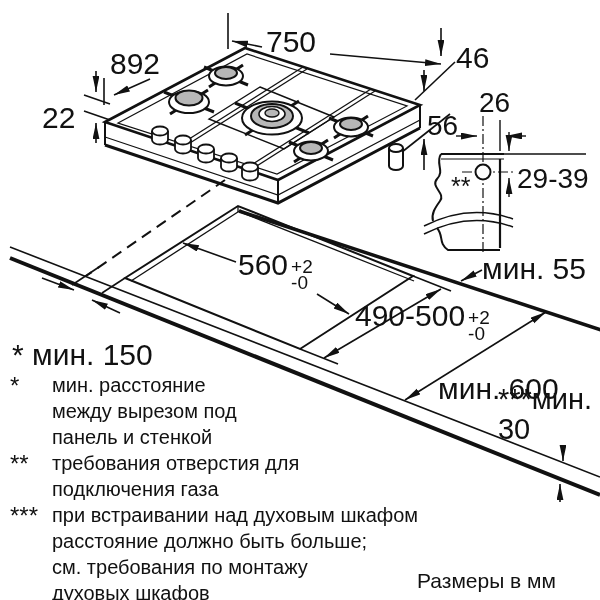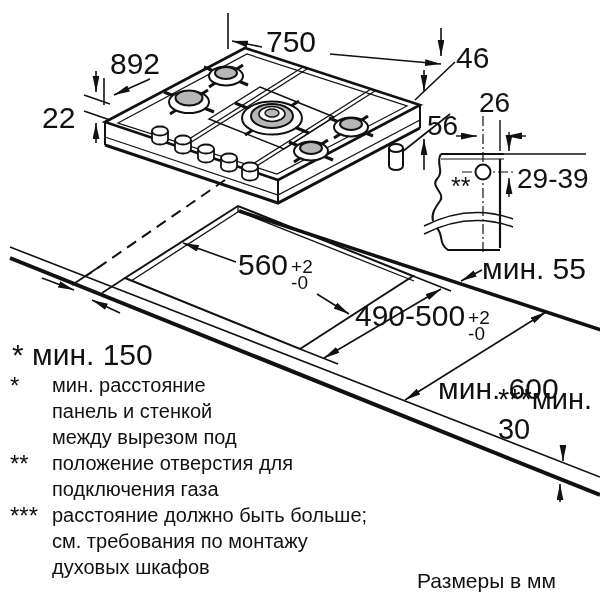--- a/index.html
+++ b/index.html
@@ -201,34 +201,35 @@
 
   <div class="right-block" style="top:384px;">
     <div>***мин.</div>
     <div>30</div>
   </div>
 
   <div class="fn" style="top:372px;">
     <span class="fnm">*</span>
     <div class="fnl">
       <div>мин. расстояние</div>
+      <div>между вырезом под</div>
       <div>панель и стенкой</div>
-      <div>между вырезом под</div>
     </div>
   </div>
   <div class="fn" style="top:450px;">
     <span class="fnm">**</span>
     <div class="fnl">
-      <div>положение отверстия для</div>
+      <div>требования отверстия для</div>
       <div>подключения газа</div>
     </div>
   </div>
   <div class="fn" style="top:502px;">
     <span class="fnm">***</span>
     <div class="fnl">
+      <div>при встраивании над духовым шкафом</div>
       <div>расстояние должно быть больше;</div>
       <div>см. требования по монтажу</div>
       <div>духовых шкафов</div>
     </div>
   </div>
 
   <div class="t" style="left:417px;top:570px;font-size:21px;">Размеры в мм</div>
 </div>
 
 </body></html>

